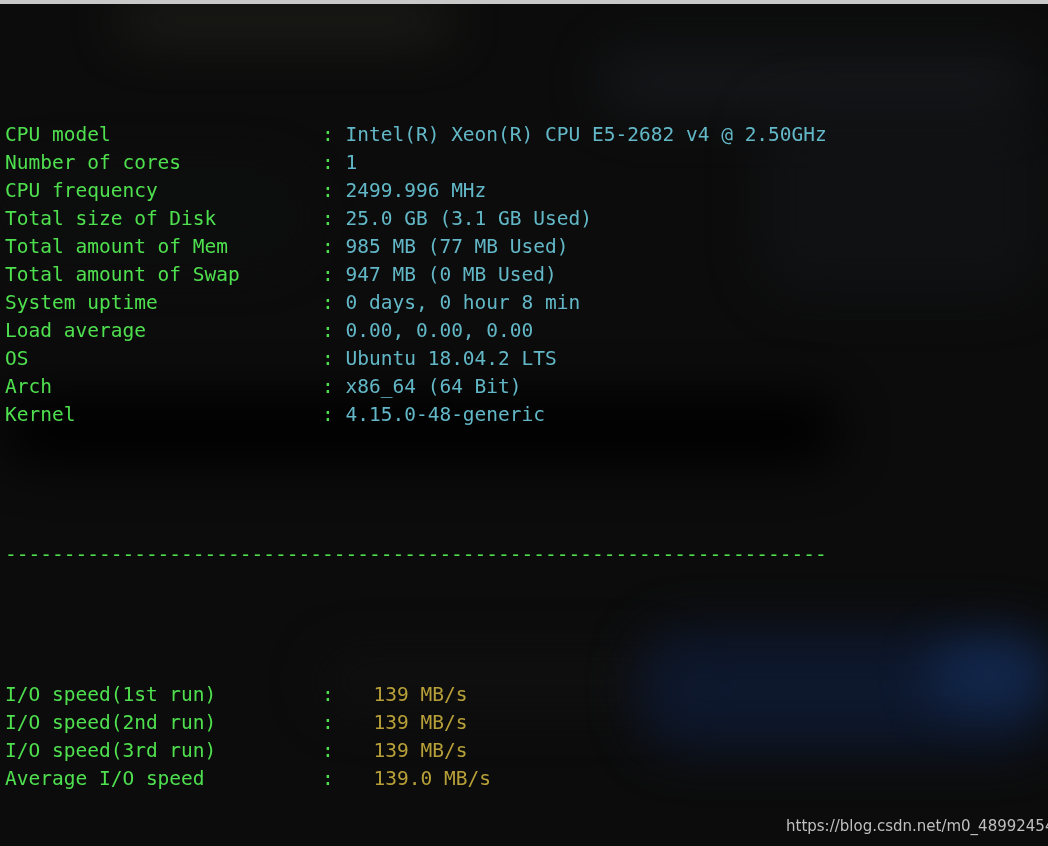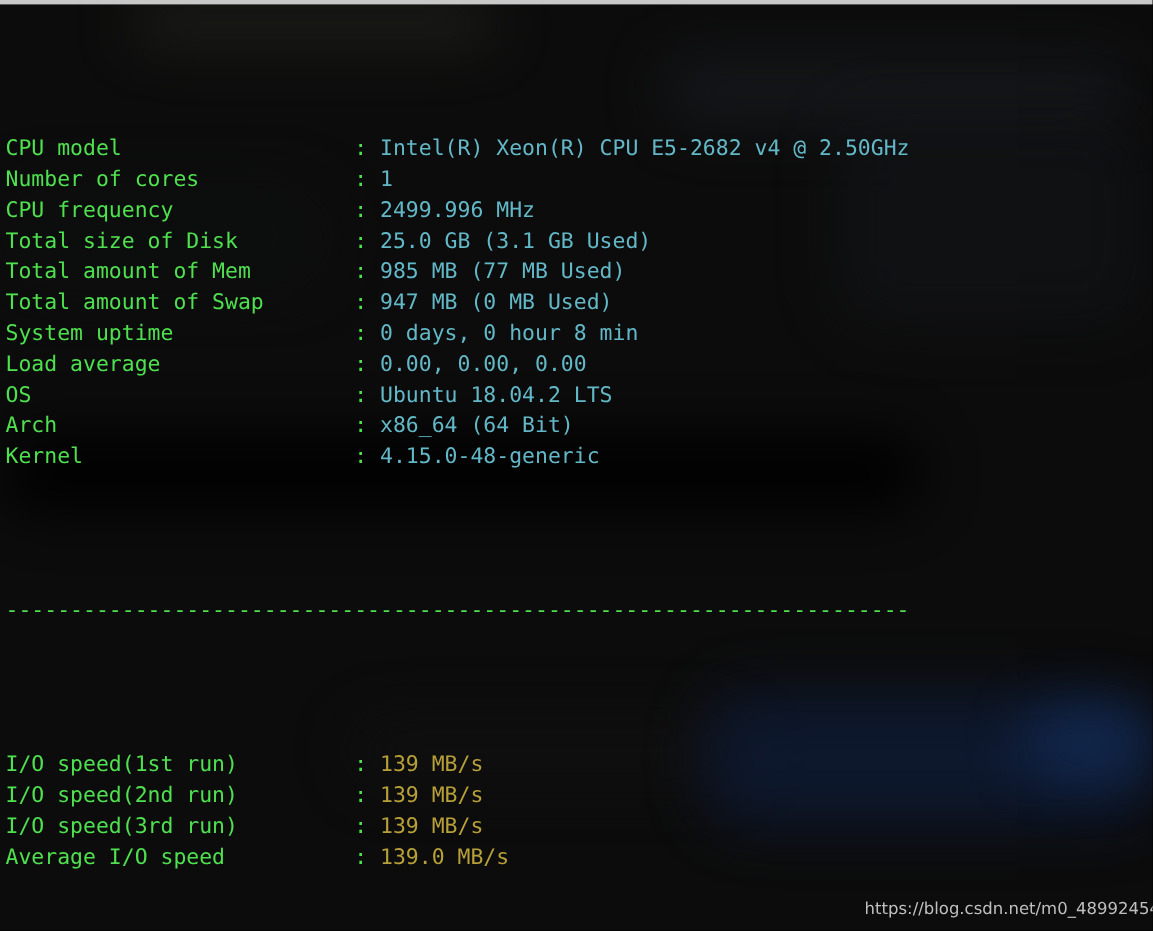--- a/index.html
+++ b/index.html
@@ -50,21 +50,21 @@
     font-size:19.5px;
     line-height:28px;
     letter-spacing:0px;
     white-space:pre;
   }
   .row { height:28px; display:block; white-space:pre; }
 
   
   .c-green  { color:#4fe04f; }
   .c-cyan   { color:#63b8c8; }
-  .c-yellow { color:#b8a038; }
+  .c-yellow { color:#b8a038;margin-left:28px; }
 
   
   #watermark {
     position:absolute;
     left:786px; top:817px;
     z-index:5;
     font-family:"DejaVu Sans","Liberation Sans",sans-serif;
     font-size:15px;
     line-height:18px;
     color:#cfcfcf;

